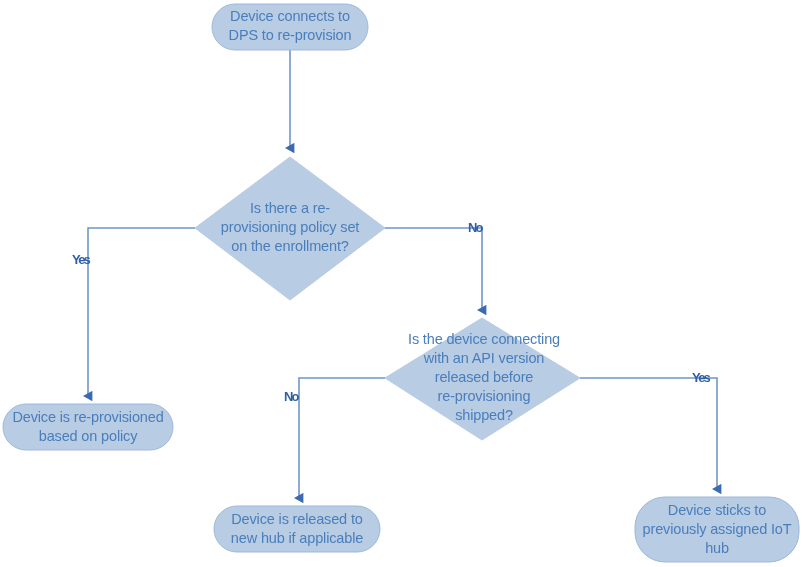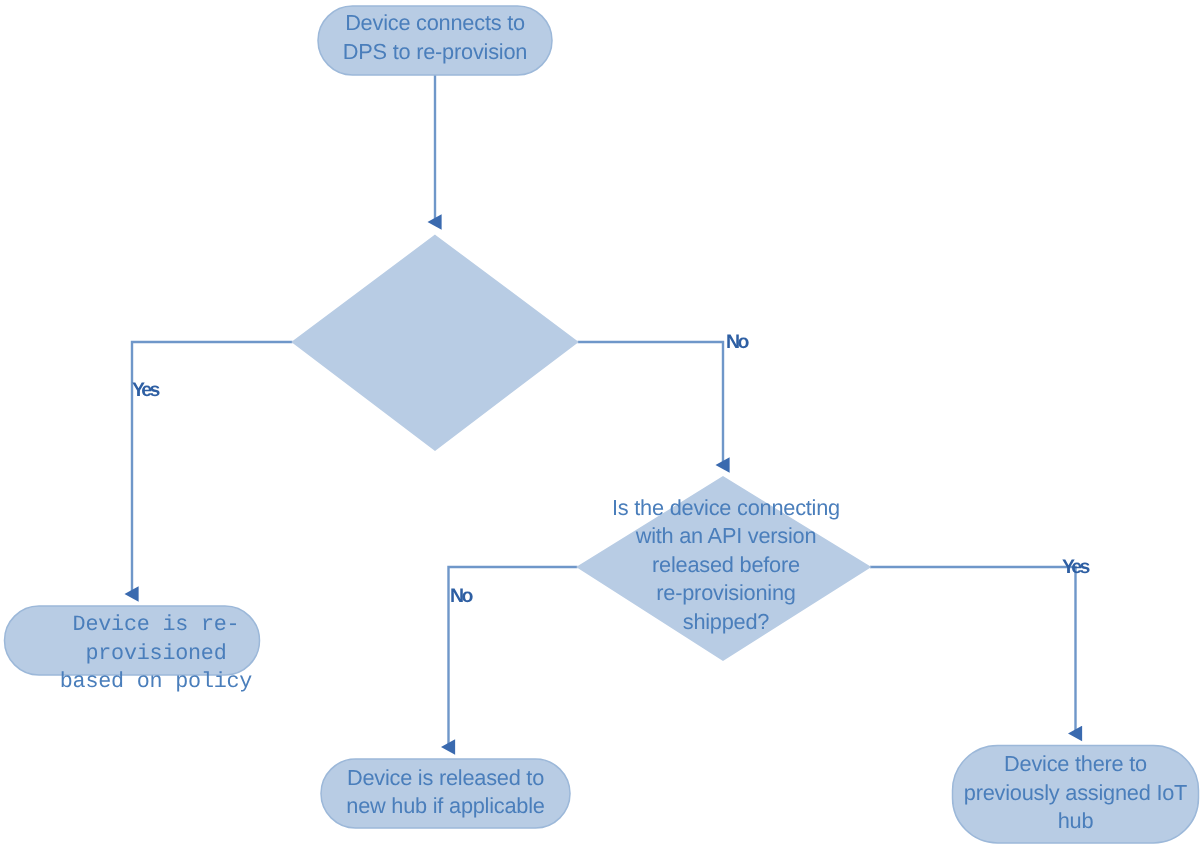--- a/index.html
+++ b/index.html
@@ -40,21 +40,20 @@
     letter-spacing: -0.15px;
   }
   .edge-label {
     position: absolute;
     color: #2e5fa3;
     font-size: 13px;
     line-height: 15px;
     font-weight: 600;
     letter-spacing: -1.8px;
     white-space: nowrap;
-    margin-left: 16px;
   }
 </style>
 </head>
 <body>
 
 <div id="canvas">
 
   <svg class="flow-svg" viewBox="0 0 802 567">
     <defs>
       <marker id="arrow" markerWidth="12" markerHeight="12" refX="5.2" refY="5" orient="auto" markerUnits="userSpaceOnUse">
@@ -84,34 +83,37 @@
     <rect x="3" y="404" width="170" height="46" rx="23" ry="23" fill="#b8cce4" stroke="#9cb8d9" stroke-width="1"></rect>
 
     <rect x="214" y="506" width="166" height="46" rx="23" ry="23" fill="#b8cce4" stroke="#9cb8d9" stroke-width="1"></rect>
 
     <rect x="635" y="497" width="164" height="65" rx="30" ry="30" fill="#b8cce4" stroke="#9cb8d9" stroke-width="1"></rect>
   </svg>
 
   <div class="node-text" style="left:206px; top:7px; width:168px;">Device connects to
 DPS to re-provision</div>
 
+  <div class="node-text" style="left:196px; top:199px; width:188px;">Is there a re-
+provisioning policy set
+on the enrollment?</div>
 
   <div class="node-text" style="left:384px; top:330px; width:200px;">Is the device connecting
 with an API version
 released before
 re-provisioning
 shipped?</div>
 
-  <div class="node-text" style="left:16px; top:408px; width:176px;font-family:Liberation Mono, monospace;">Device is re-provisioned
+  <div class="node-text" style="left:0px; top:408px; width:176px;">Device is re-provisioned
 based on policy</div>
 
   <div class="node-text" style="left:211px; top:510px; width:172px;">Device is released to
 new hub if applicable</div>
 
-  <div class="node-text" style="left:632px; top:501px; width:170px;">Device there to
+  <div class="node-text" style="left:632px; top:501px; width:170px;">Device sticks to
 previously assigned IoT
 hub</div>
 
   <div class="edge-label" style="left:72px; top:252px;">Yes</div>
 
   <div class="edge-label" style="left:468px; top:220px;">No</div>
 
   <div class="edge-label" style="left:284px; top:389px;">No</div>
 
   <div class="edge-label" style="left:692px; top:370px;">Yes</div>

